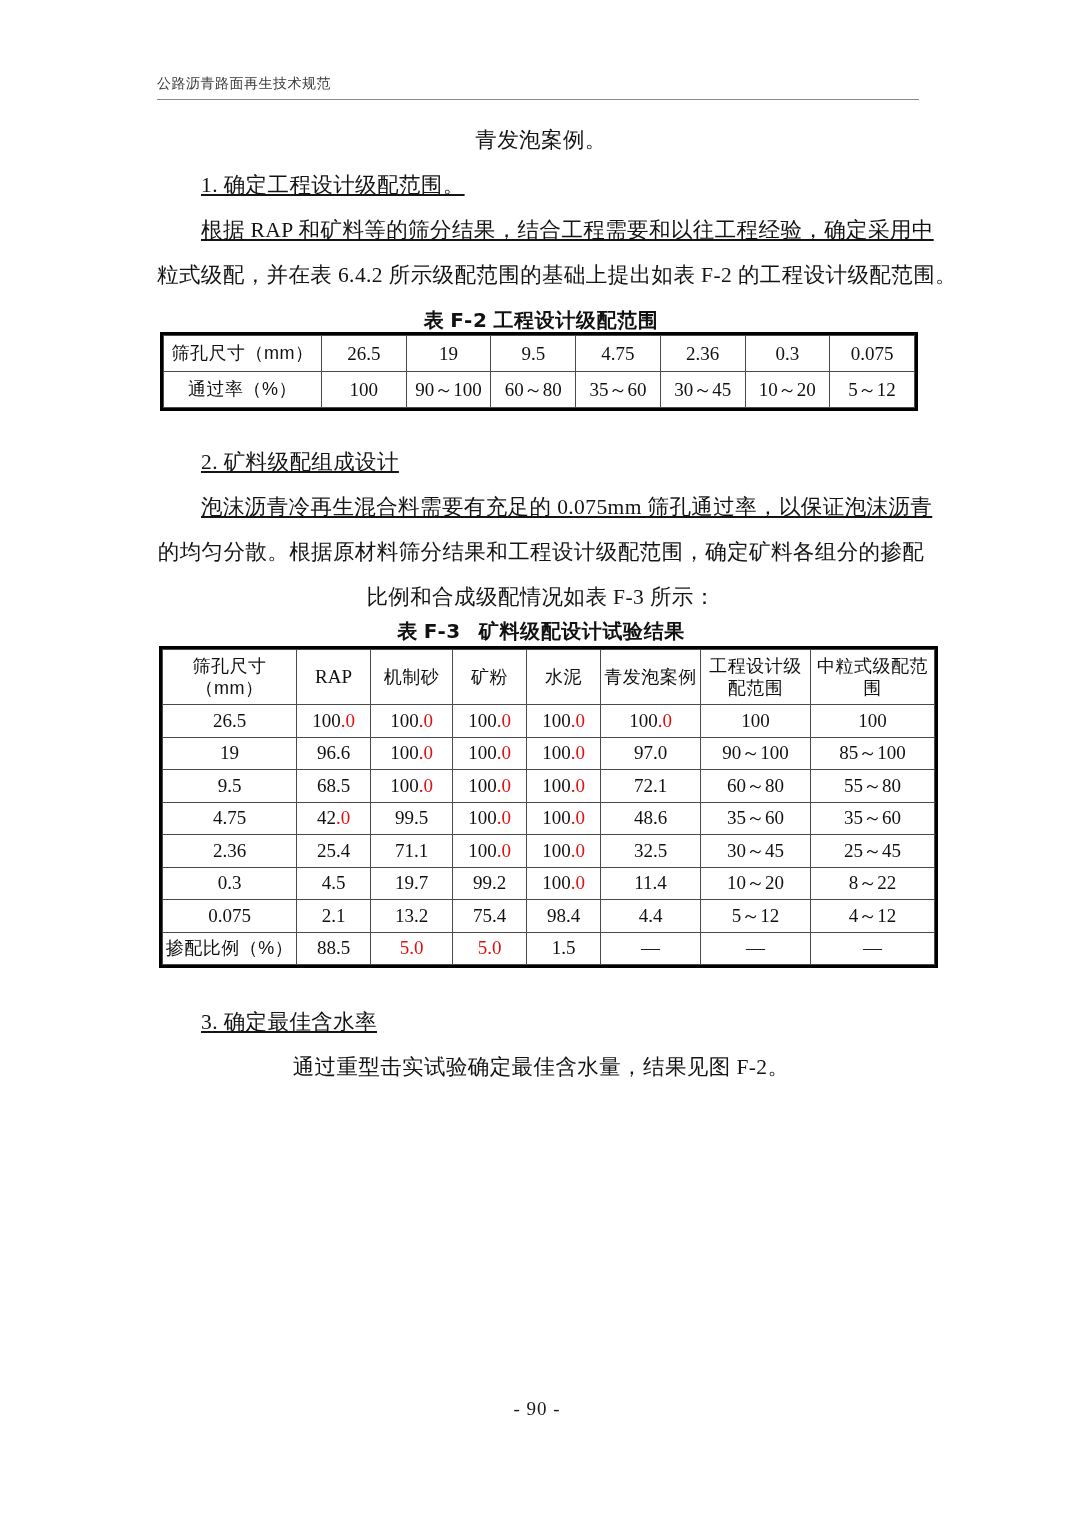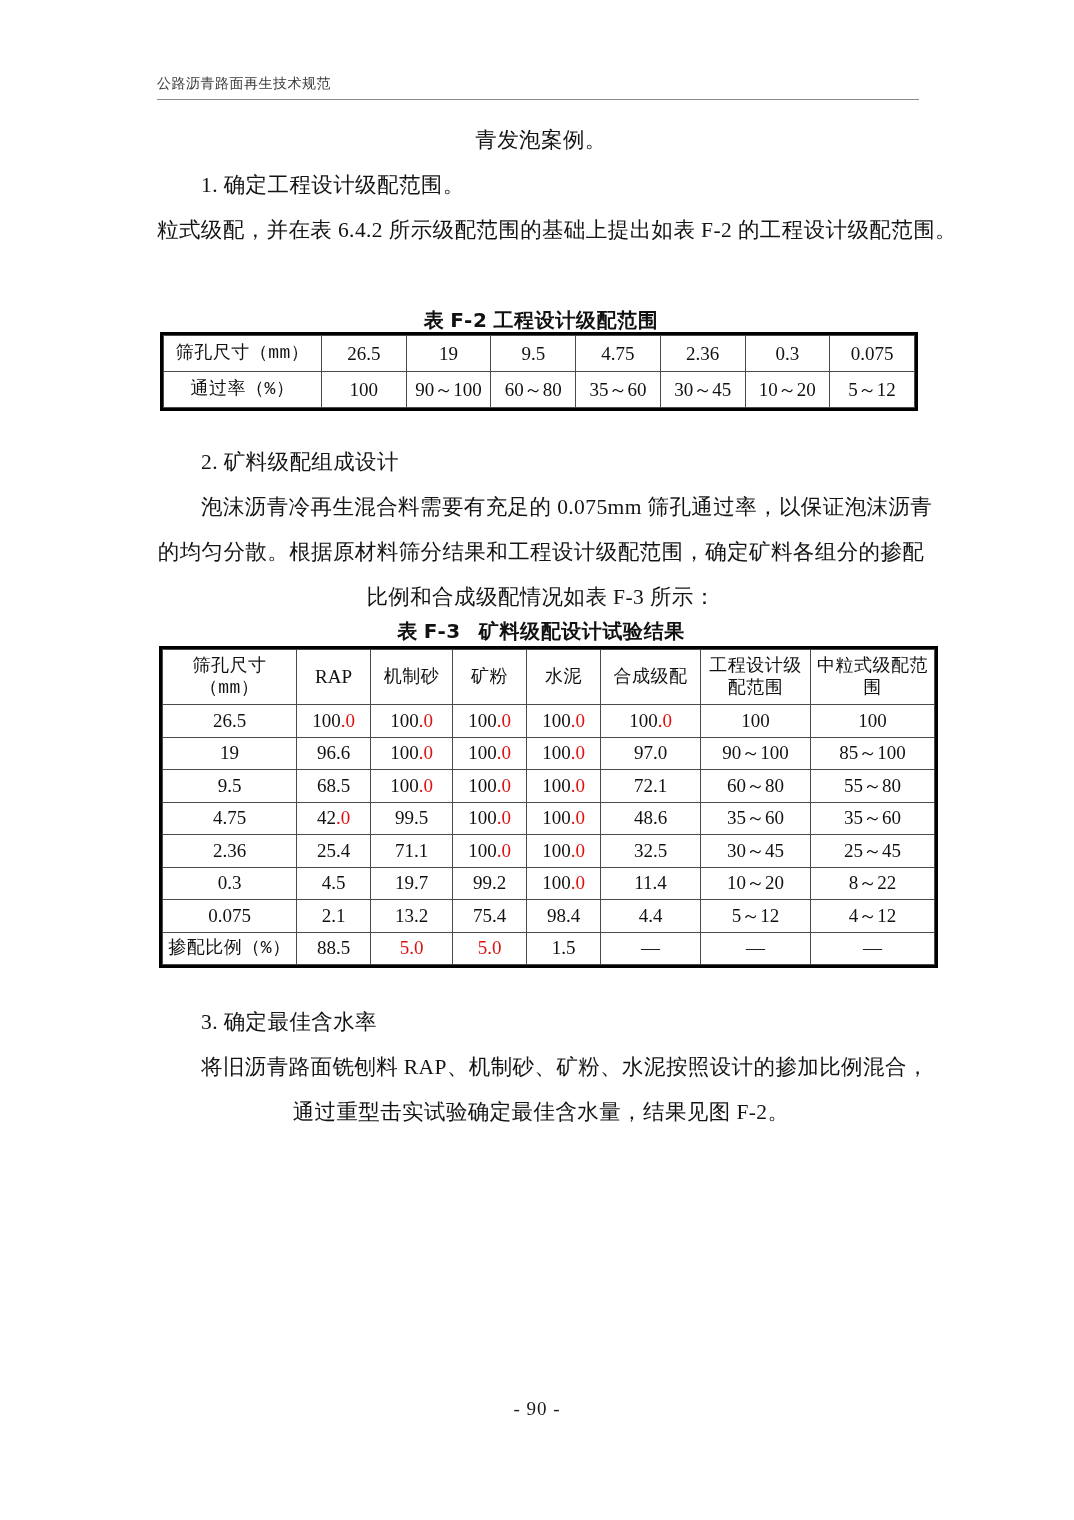--- a/index.html
+++ b/index.html
@@ -49,21 +49,21 @@
   }
   p.body-line {
     margin: 0;
     font-size: 21.5px;
     line-height: 45px;
     letter-spacing: 0.4px;
     color: #141414;
     white-space: nowrap;
   }
   p.indent1 { text-indent: 0; text-align: center; }
-  p.indent-first { padding-left: 44px; }
+  p.indent-first { padding-left: 44px; text-decoration: underline; }
 
   
   .tbl-caption {
     margin: 8px;
     text-align: center;
     font-size: 20px;
     line-height: 34px;
     font-family: "DejaVu Sans", "Liberation Sans", sans-serif;
     font-weight: 600;
     letter-spacing: 0.6px;
@@ -82,21 +82,21 @@
   }
   table.doc-table td {
     border: 1px solid #4a4a4a;
     text-align: center;
     vertical-align: middle;
     padding: 0 2px;
     line-height: 1.25;
     font-family: "Liberation Serif", "DejaVu Serif", serif;
   }
   table.doc-table td.cn {
-    font-family: Liberation Mono, monospace;
+    font-family: Liberation Sans, sans-serif;
     font-size: 18px;
     letter-spacing: 0.5px;
   }
   
   .tbl-frame {
     border: 3px solid #000000;
     display: inline-block;
     background: #ffffff;
   }
 
@@ -149,20 +149,21 @@
 <div id="page">
 
   <div class="header-zone">
     <div class="header-title">公路沥青路面再生技术规范</div>
     <div class="header-rule"></div>
   </div>
 
   <div class="content">
     <p class="body-line indent1">青发泡案例。</p>
     <p class="body-line indent-first">1.  确定工程设计级配范围。</p>
+    <p class="body-line indent-first">根据 RAP 和矿料等的筛分结果，结合工程需要和以往工程经验，确定采用中</p>
     <p class="body-line indent1">粒式级配，并在表 6.4.2 所示级配范围的基础上提出如表 F-2 的工程设计级配范围。</p>
   </div>
 
   <div style="position:absolute; left:157px; top:295px; width:768px;">
     <p class="tbl-caption">
       <span>表</span><span class="gap-s"></span><span>F-2</span><span class="gap-s"></span><span>工程设计级配范围</span>
     </p>
   </div>
 
   <div class="wrap-f2">
@@ -230,21 +231,21 @@
             <col class="c6">
             <col class="c7">
         </colgroup>
         <tbody id="f3-body">
             <tr class="hdr">
               <td class="cn">筛孔尺寸（mm）</td>
               <td>RAP</td>
               <td class="cn">机制砂</td>
               <td class="cn">矿粉</td>
               <td class="cn">水泥</td>
-              <td class="cn">合成级配</td>
+              <td class="cn">青发泡案例</td>
               <td class="cn">工程设计级<br>配范围</td>
               <td class="cn">中粒式级配范围</td>
             </tr>
             <tr>
               <td>26.5</td>
               <td><span>100</span><span class="redfrac">.0</span></td>
               <td><span>100</span><span class="redfrac">.0</span></td>
               <td><span>100</span><span class="redfrac">.0</span></td>
               <td><span>100</span><span class="redfrac">.0</span></td>
               <td><span>100</span><span class="redfrac">.0</span></td>
@@ -321,21 +322,20 @@
               <td><span>—</span></td>
               <td><span>—</span></td>
             </tr>
           </tbody>
       </table>
     </div>
   </div>
 
   <div style="position:absolute; left:157px; top:1000px; width:768px;">
     <p class="body-line indent-first">3.  确定最佳含水率</p>
-    <p class="body-line indent-first">将旧沥青路面铣刨料 RAP、机制砂、矿粉、水泥按照设计的掺加比例混合，</p>
     <p class="body-line indent1">通过重型击实试验确定最佳含水量，结果见图 F-2。</p>
   </div>
 
   <div class="footer">
     <span>- 90 -</span>
   </div>
 
 </div>
 
 </body></html>

